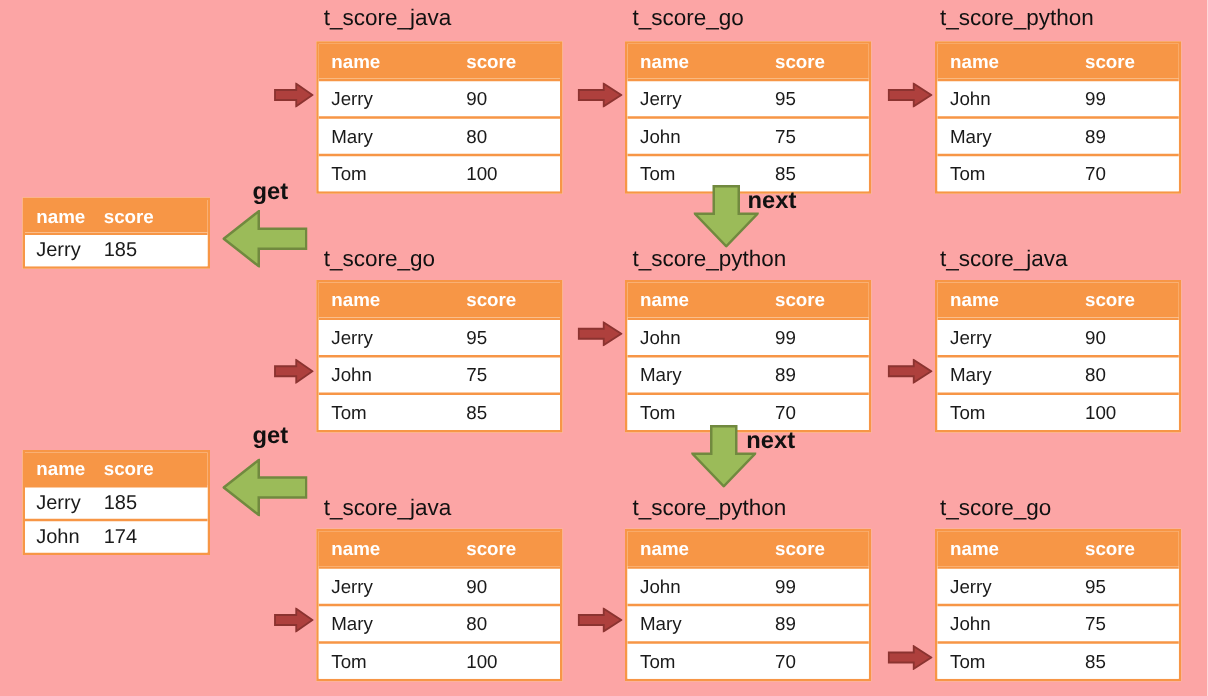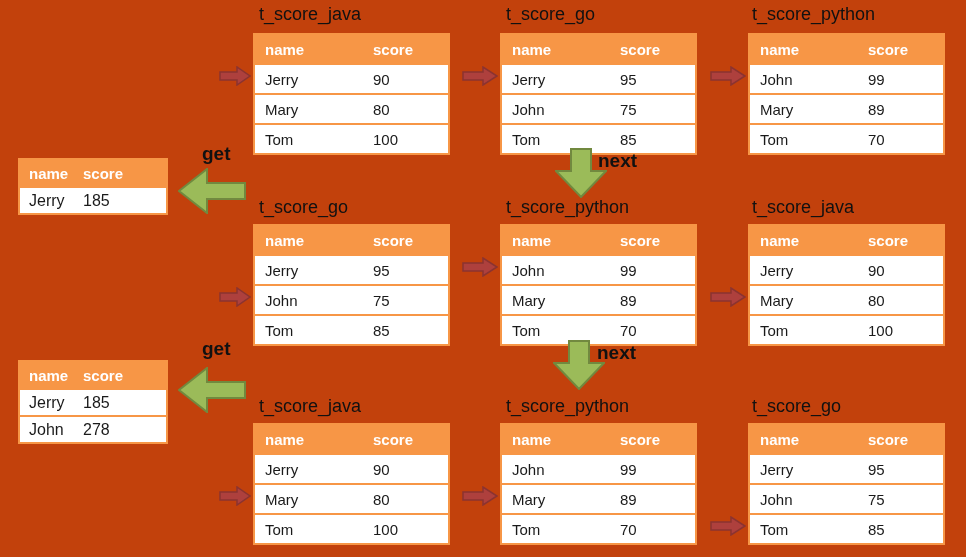--- a/index.html
+++ b/index.html
@@ -1,17 +1,17 @@
 <!DOCTYPE html>
 <html><head>
 <meta charset="utf-8">
 <style>
   html,body { margin:0; padding:0; background:#fff; }
   .canvas {
-    position:relative; width:966px; height:557px; background:#c2410c;
+    position:relative; width:966px; height:557px; background:#fca5a5;
     font-family:"Liberation Sans", sans-serif; overflow:hidden;
   }
   
   .dtable {
     position:absolute; width:197px; background:#fff;
     border:2px solid #F79646; box-sizing:border-box;
   }
   .thead {
     display:flex; height:28px; background:#F79646; color:#FFFFFF;
     font-weight:bold; font-size:15px; align-items:center;
@@ -219,21 +219,21 @@
     <div class="rhead">
       <span class="rc1">name</span>
       <span class="rc2">score</span>
     </div>
     <div class="rrow">
       <span class="rc1">Jerry</span>
       <span class="rc2">185</span>
     </div>
     <div class="rrow">
       <span class="rc1">John</span>
-      <span class="rc2">278</span>
+      <span class="rc2">174</span>
     </div>
   </div>
   <svg class="arrow" style="left:178px;top:367px" width="68" height="46" viewBox="0 0 68 46">
     <polygon points="67,15 29,15 29,1 1,23 29,45 29,31 67,31" fill="#9BBB59" stroke="#71893F" stroke-width="2"></polygon>
   </svg>
   <div class="alabel" style="left:202px;top:338px">get</div>
 
   <div class="ttitle" style="left:259px;top:396px">t_score_java</div>
   <div class="dtable" style="left:253px;top:423px">
     <div class="thead">

